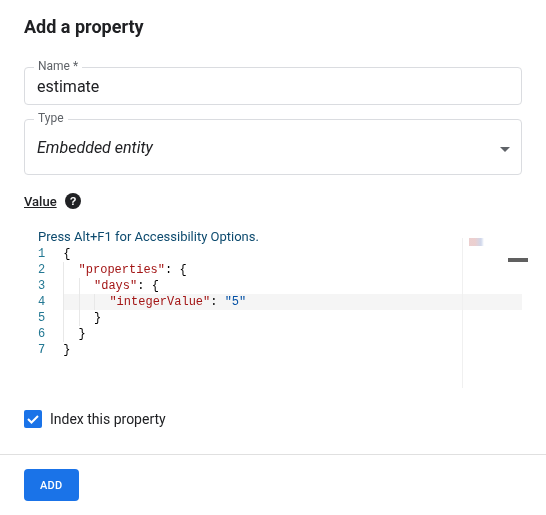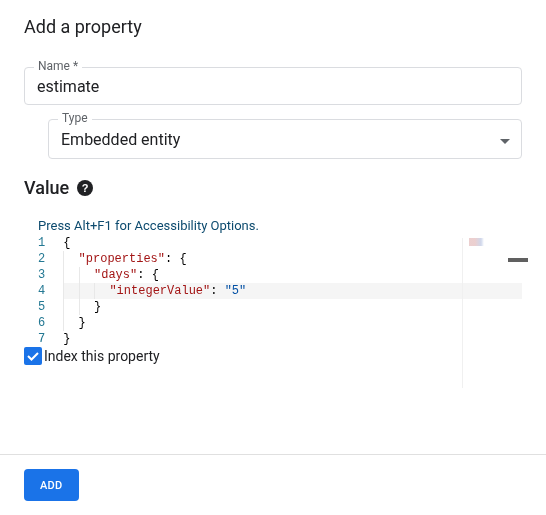--- a/index.html
+++ b/index.html
@@ -11,21 +11,21 @@
       font-family: Roboto, "Helvetica Neue", Arial, sans-serif;
       font-size: 14px;
       color: #202124;
       width: 546px;
       height: 515px;
       position: relative;
       background: #fff;
     }
     .dialog-title {
       font-size: 18px;
-      font-weight: 400;
+      font-weight: 700;
       padding: 16px 24px 16px 24px;
       color: #202124;
     }
     .content {
       padding: 0 24px;
     }
     .field-wrap {
       position: relative;
       margin-top: 14px;
     }
@@ -45,52 +45,53 @@
       border: 1px solid #dadce0;
       border-radius: 4px;
       padding: 16px 12px;
       font-size: 16px;
       color: #202124;
       outline: none;
       font-family: inherit;
     }
     .select-wrap {
       position: relative;
-      margin-left: 24px;
     }
     .select-input {
       width: 100%;
-      height: 40px;
+      height: 56px;
       border: 1px solid #dadce0;
       border-radius: 4px;
       padding: 4px 12px;
       font-size: 16px;
       color: #202124;
       background: #fff;
       display: flex;
       align-items: center;
       cursor: pointer;
+      font-style: italic;
     }
     .dropdown-arrow {
       position: absolute;
       right: 12px;
       top: 50%;
       transform: translateY(-50%);
       pointer-events: none;
     }
     .value-label-row {
       margin-top: 18px;
       display: flex;
       align-items: center;
       gap: 8px;
     }
     .value-label {
-      font-size: 18px;
+      font-size: 13px;
       font-weight: 500;
       color: #202124;
+      text-decoration: underline;
     }
     .help-icon {
       width: 16px;
       height: 16px;
       display: inline-flex;
       align-items: center;
       justify-content: center;
       cursor: pointer;
     }
     .accessibility-hint {
@@ -160,22 +161,23 @@
       position: absolute;
       right: -6px;
       top: 20px;
       width: 20px;
       height: 4px;
       background: #606060;
     }
     .checkbox-row {
       display: flex;
       align-items: center;
-      gap: 2px;
+      gap: 8px;
       padding: 0 24px;
+      margin-top: 52px;
     }
     .checkbox {
       width: 18px;
       height: 18px;
       border-radius: 2px;
       background: #1a73e8;
       display: flex;
       align-items: center;
       justify-content: center;
       cursor: pointer;

